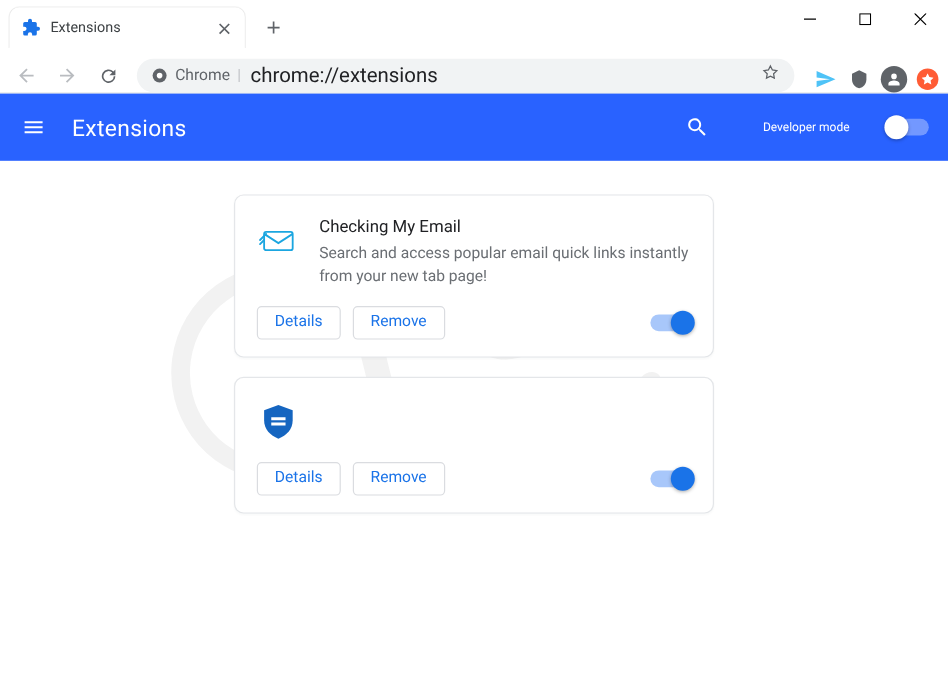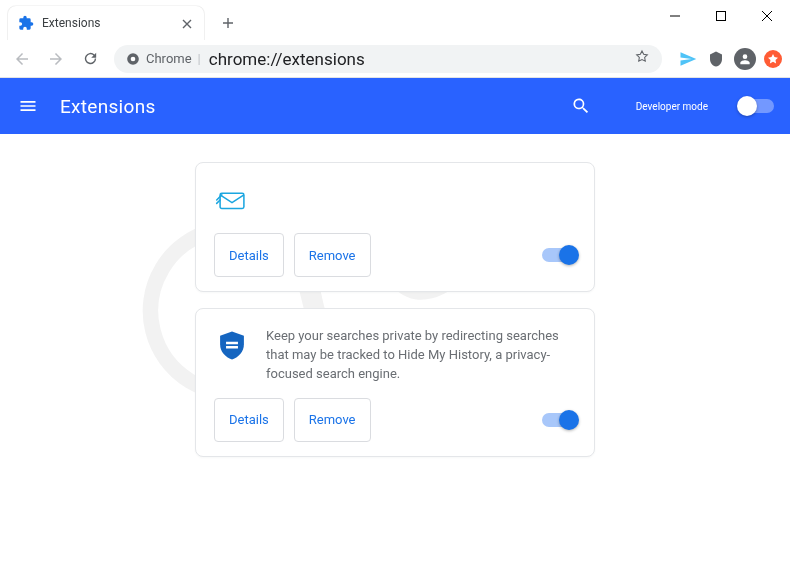--- a/index.html
+++ b/index.html
@@ -12,21 +12,21 @@
     .tab{height:34px;width:196px;margin-left:8px;background:#fff;border-top-left-radius:8px;border-top-right-radius:8px;display:flex;align-items:center;padding:0 10px;gap:8px;box-shadow:0 -1px 0 rgba(0,0,0,.04),-1px 0 0 rgba(0,0,0,.06),1px 0 0 rgba(0,0,0,.06);position:relative;z-index:3}
     .tab .favicon{width:16px;height:16px;flex-shrink:0}
     .tab .lbl{font-size:12px;color:#3c4043;flex:1}
     .tab .tclose{width:14px;height:14px;color:#5f6368;cursor:pointer}
     .tabstrip-bg{position:absolute;left:0;right:0;top:0;height:40px;background:#dee1e6;z-index:1}
     .newtab{width:28px;height:28px;border-radius:50%;display:flex;align-items:center;justify-content:center;margin-left:10px;margin-bottom:3px;color:#5f6368;cursor:pointer;z-index:2}
     .wincontrols{position:absolute;right:0;top:0;height:32px;display:flex;z-index:4}
     .wbtn{width:46px;display:flex;align-items:center;justify-content:center;color:#000;cursor:pointer}
     .wbtn svg{width:10px;height:10px}
     
-    .navbar{height:38px;background:#fff;display:flex;align-items:center;padding:0 8px;gap:6px;position:relative;z-index:2;border-bottom:1px solid #e2e3e5}
+    .navbar{height:38px;background:#fff;display:flex;align-items:flex-end;padding:0 8px;gap:6px;position:relative;z-index:2;border-bottom:1px solid #e2e3e5}
     .navbtn{width:28px;height:28px;border-radius:50%;display:flex;align-items:center;justify-content:center;color:#5f6368;cursor:pointer}
     .navbtn.dis{color:#b9bcc0;cursor:default}
     .omni{flex:1;height:28px;background:#f1f3f4;border-radius:14px;display:flex;align-items:center;padding:0 12px;gap:8px;margin:0 4px}
     .omni .chip{font-size:13px;color:#5f6368;display:flex;align-items:center;gap:6px}
     .omni .chip .pipe{color:#c0c3c7}
     .omni .txt{font-size:17px;color:#202124}
     .omni .star{margin-left:auto;color:#5f6368;cursor:pointer}
     .ext-actions{display:flex;align-items:center;gap:8px;padding-left:6px}
     .eicon{width:20px;height:20px;display:flex;align-items:center;justify-content:center}
     .avatar{width:22px;height:22px;border-radius:50%;background:#5f6368;display:flex;align-items:center;justify-content:center;color:#fff}
@@ -41,21 +41,21 @@
     .dswitch::before{content:"";position:absolute;left:-3px;top:-3px;width:20px;height:20px;border-radius:50%;background:#fff;box-shadow:0 1px 3px rgba(0,0,0,.3)}
     
     .content{position:relative;z-index:2;height:calc(561px - 40px - 38px - 56px);overflow:auto;padding:28px 0;display:flex;flex-direction:column;align-items:center;gap:16px;background:transparent}
     .card{width:400px;background:#fff;border:1px solid #e4e6e9;border-radius:8px;padding:18px 18px 14px 18px;display:flex;flex-direction:column;gap:14px;box-shadow:0 1px 2px rgba(60,64,67,.04)}
     .crow{display:flex;gap:16px}
     .cicon{width:36px;height:36px;flex-shrink:0;display:flex;align-items:flex-start;justify-content:center;margin-top:2px}
     .cbod{flex:1;min-width:0}
     .cname{font-size:14px;color:#202124;margin-bottom:6px}
     .cdesc{font-size:13px;color:#6a6e73;line-height:1.45}
     .cfoot{display:flex;align-items:center;gap:10px}
-    .cbtn{height:44px;padding:0 14px;font-size:13px;color:#1a73e8;background:#fff;border:1px solid #dadce0;border-radius:4px;cursor:pointer;display:flex;align-items:center}
+    .cbtn{height:28px;padding:0 14px;font-size:13px;color:#1a73e8;background:#fff;border:1px solid #dadce0;border-radius:4px;cursor:pointer;display:flex;align-items:center}
     .toggle{width:34px;height:14px;border-radius:10px;background:#a8c7fa;position:relative;margin-left:auto;cursor:pointer}
     .toggle::before{content:"";position:absolute;right:-3px;top:-3px;width:20px;height:20px;border-radius:50%;background:#1a73e8;box-shadow:0 1px 3px rgba(0,0,0,.3)}
   </style>
 </head>
 <body>
 
 <div class="wm">
   <svg viewBox="0 0 600 260">
     <g fill="none" stroke="#222" stroke-width="18">
       <circle cx="110" cy="130" r="95"></circle>
@@ -183,38 +183,41 @@
     <div class="crow">
       <div class="cicon">
         <svg width="34" height="34" viewBox="0 0 40 40">
             <g fill="none" stroke="#1ba6e0" stroke-width="1.8">
               <path d="M6 14l14 9 14-9"></path>
               <rect x="6" y="12" width="28" height="18" rx="2"></rect>
               <path d="M2 20l6-6M2 24l4-4" stroke-linecap="round"></path>
             </g>
           </svg>
       </div>
+      <div class="cbod">
+        <div class="cname">Checking My Email</div>
+        <div class="cdesc">Search and access popular email quick links instantly from your new tab page!</div>
+      </div>
     </div>
     <div class="cfoot">
       <div class="cbtn">Details</div>
       <div class="cbtn">Remove</div>
       <div class="toggle"></div>
     </div>
   </div>
 
   <div class="card">
     <div class="crow">
       <div class="cicon">
         <svg width="34" height="34" viewBox="0 0 40 40">
             <path fill="#1565c0" d="M20 3l14 5v10c0 9-6 15-14 18C12 33 6 27 6 18V8z"></path>
             <path fill="#fff" d="M13 15h14v3H13zm0 5h14v3H13z"></path>
           </svg>
       </div>
       <div class="cbod">
-        <div class="cdesc">Keep your searches private by redirecting searches that may be tracked to Hide My History, a privacy-focused search engine.</div>
       </div>
     </div>
     <div class="cfoot">
       <div class="cbtn">Details</div>
       <div class="cbtn">Remove</div>
       <div class="toggle"></div>
     </div>
   </div>
 </div>
 

